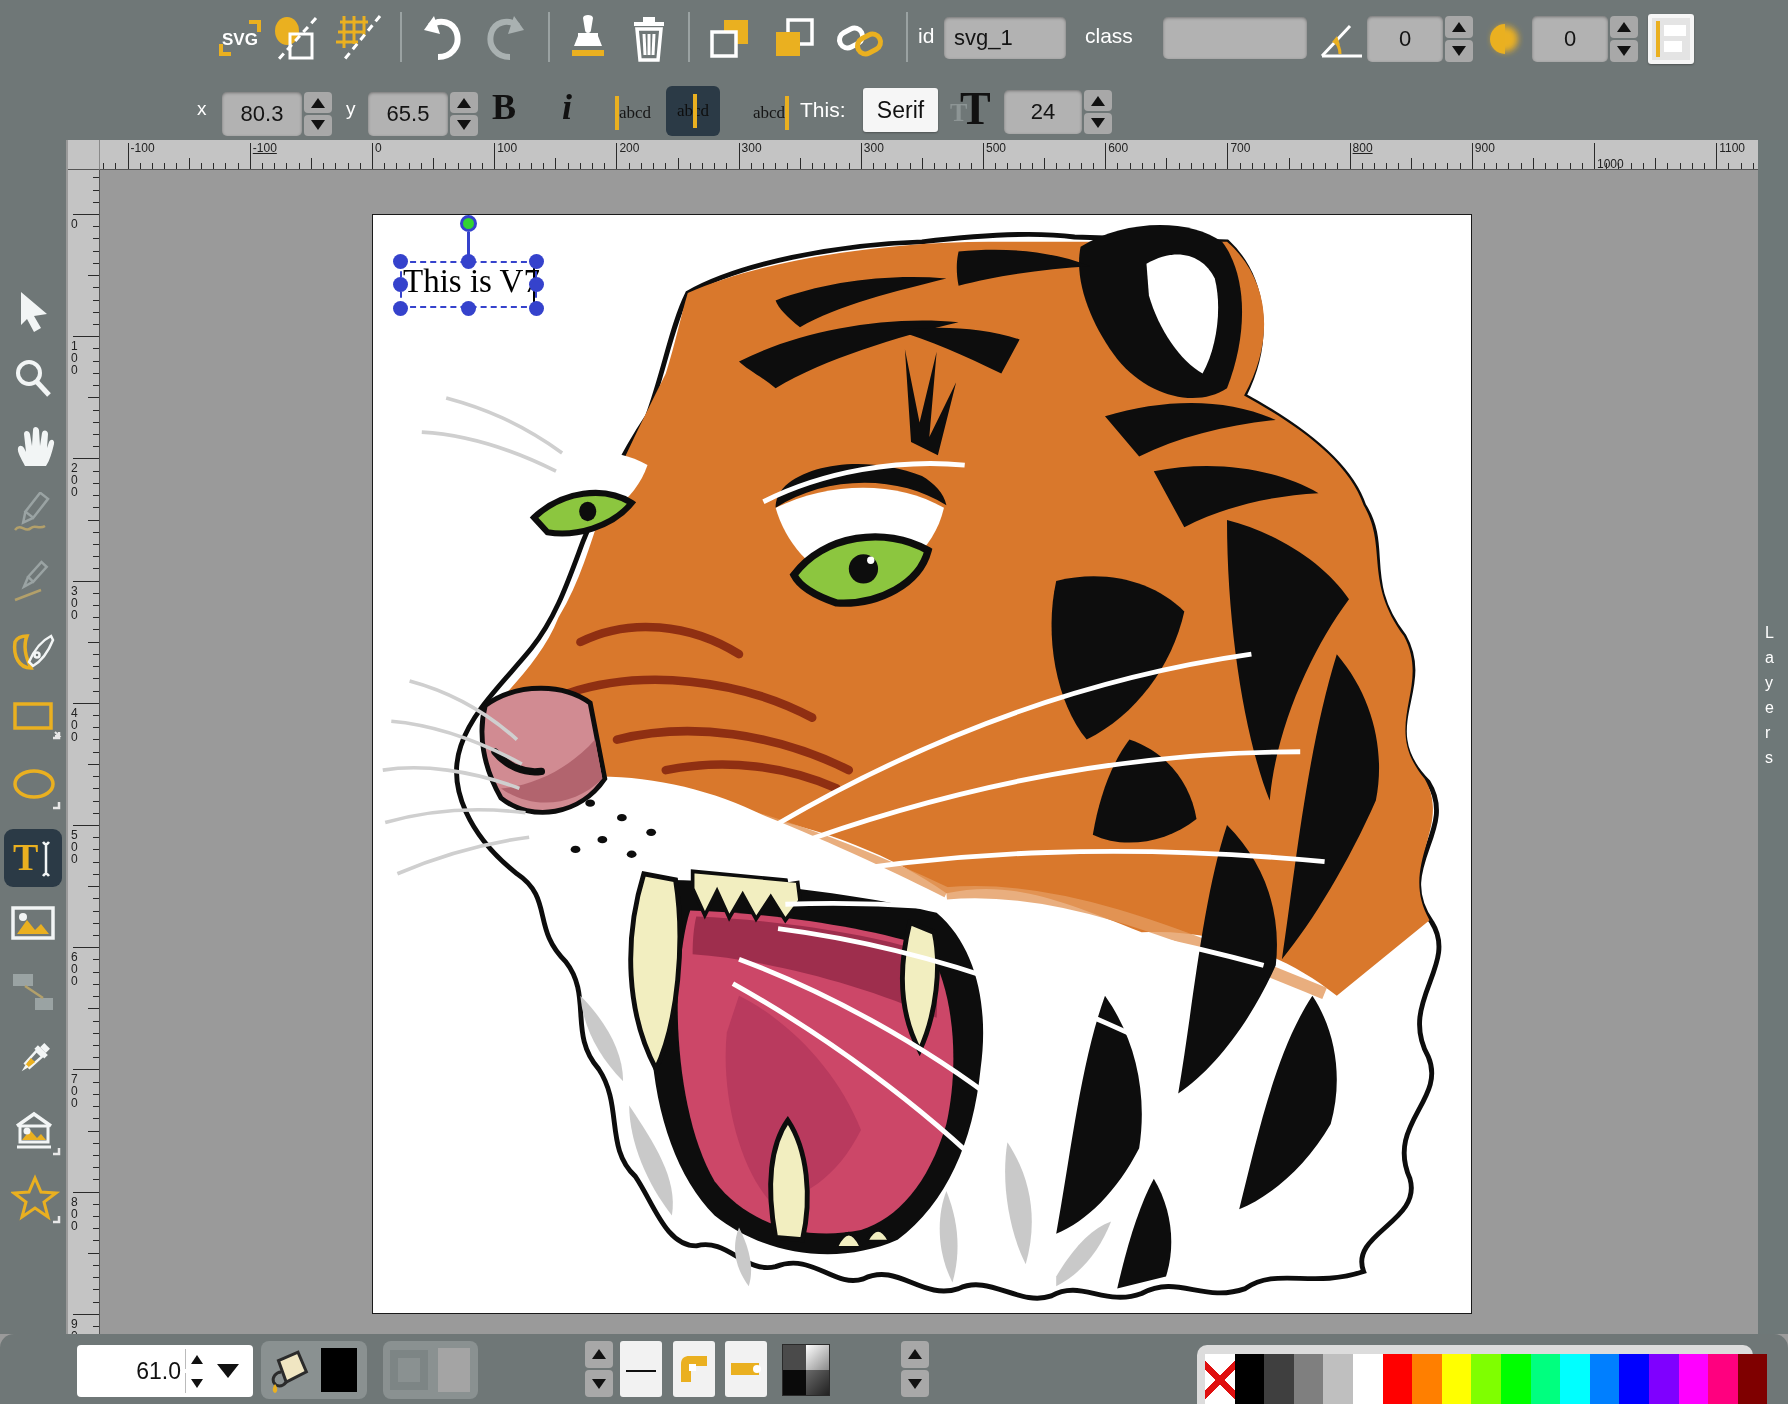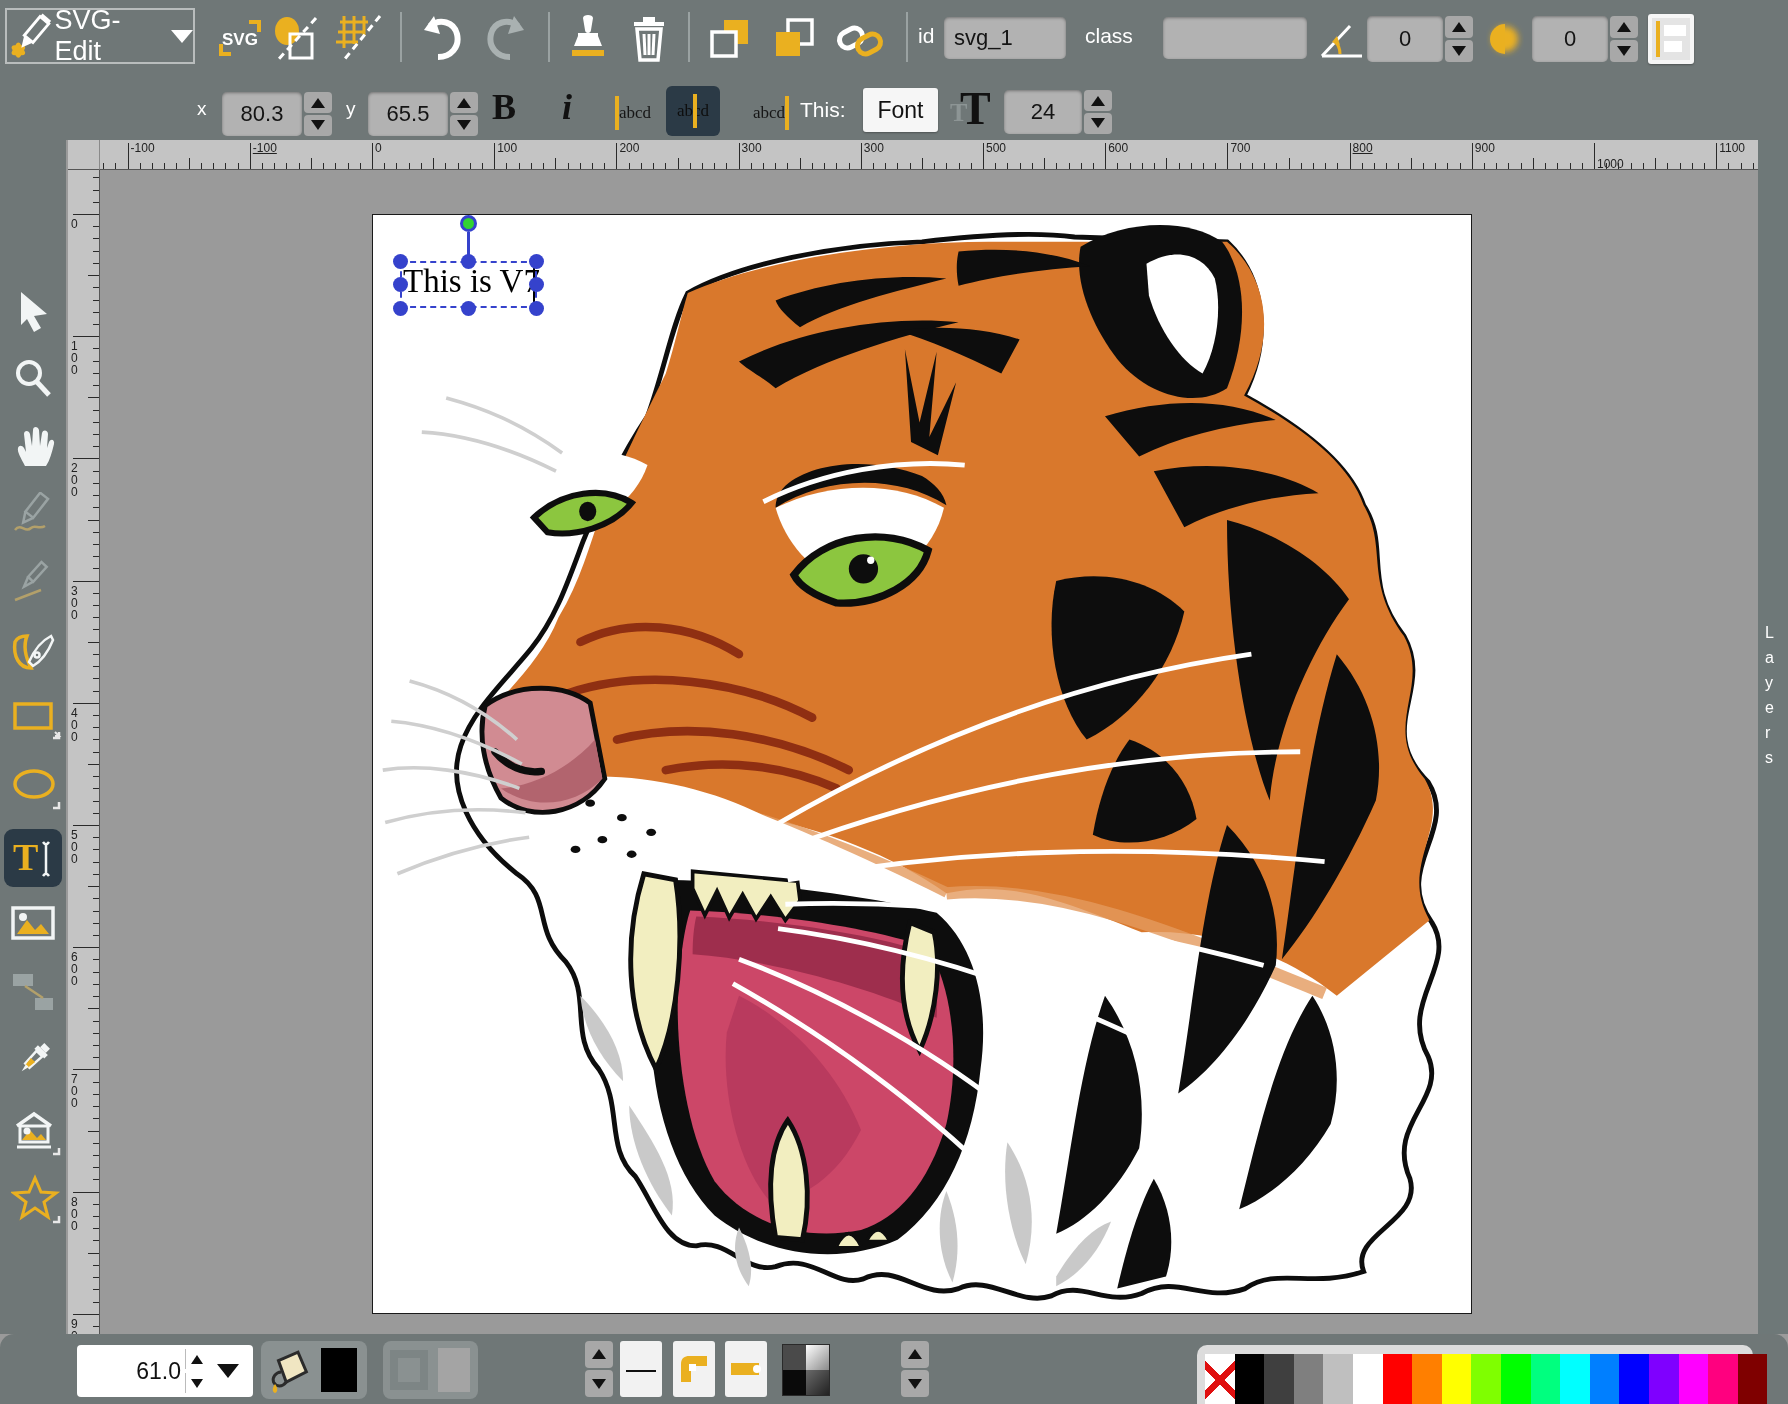--- a/index.html
+++ b/index.html
@@ -90,38 +90,20 @@
       linear-gradient(-45deg, transparent 44%, #e01010 44%, #e01010 56%, transparent 56%),
       #fff; }
 </style>
 </head>
 <body>
 
 <div id="app">
 
   <div id="topbars">
 
-    <div id="logo-box">
-      <svg width="46" height="50" viewBox="0 0 46 50">
-        <g>
-          <g fill="#eab020">
-            <ellipse cx="12" cy="40" rx="4" ry="8"></ellipse>
-            <ellipse cx="12" cy="40" rx="4" ry="8" transform="rotate(60 12 40)"></ellipse>
-            <ellipse cx="12" cy="40" rx="4" ry="8" transform="rotate(120 12 40)"></ellipse>
-          </g>
-          <g transform="rotate(40 28 22)">
-            <rect x="22" y="4" width="12" height="26" fill="none" stroke="#fff" stroke-width="3"></rect>
-            <path d="M22,30 L28,42 L34,30 Z" fill="#fff"></path>
-            <rect x="22" y="0" width="12" height="5" fill="#fff"></rect>
-          </g>
-        </g>
-      </svg>
-      <span id="logo-label">SVG-Edit</span>
-      <span class="tri-down"></span>
-    </div>
 
     <div class="ticon" style="left:217px; top:18px;">
       <svg width="46" height="40" viewBox="0 0 46 40">
         <path d="M4,26 L4,36 L14,36" fill="none" stroke="#eab020" stroke-width="4"></path>
         <path d="M32,4 L42,4 L42,14" fill="none" stroke="#eab020" stroke-width="4"></path>
         <text x="5" y="27" font-family="Liberation Sans, sans-serif" font-size="17" font-weight="bold" fill="#fff">SVG</text>
       </svg>
     </div>
 
     <div class="ticon" style="left:272px; top:16px;">
@@ -295,21 +277,21 @@
       <span style="letter-spacing:0;">​</span>
         <span style="position:relative;">abcd</span>
         <span class="cbar" style="position:absolute; left:50%; top:8px;"></span>
     </div>
     <div class="abcd-btn" style="left:744px; top:88px;">
       <span>abcd</span>
         <span class="cbar"></span>
     </div>
 
     <span class="tlabel" style="left:800px; top:98px;">This:</span>
-    <div class="whitebtn" style="left:863px; top:88px; width:75px; height:44px; font-size:23px; color:#111;">Font</div>
+    <div class="whitebtn" style="left:863px; top:88px; width:75px; height:44px; font-size:23px; color:#111;">Serif</div>
 
     <div class="abs" style="left:948px; top:82px; width:52px; height:56px; cursor:default;">
       <span class="serifchar" style="position:absolute; left:2px; top:16px; font-size:26px; font-weight:bold; color:#8d9595;">T</span>
       <span class="serifchar" style="position:absolute; left:12px; top:0; font-size:46px; font-weight:bold;">T</span>
     </div>
     <input class="num" style="left: 1004px; top: 90px; width: 78px; height: 44px;" readonly="" value="24">
     <div class="spin" style="left:1084px; top:90px; height:44px;">
       <div class="sb">
           <span class="up-t"></span>
         </div>

